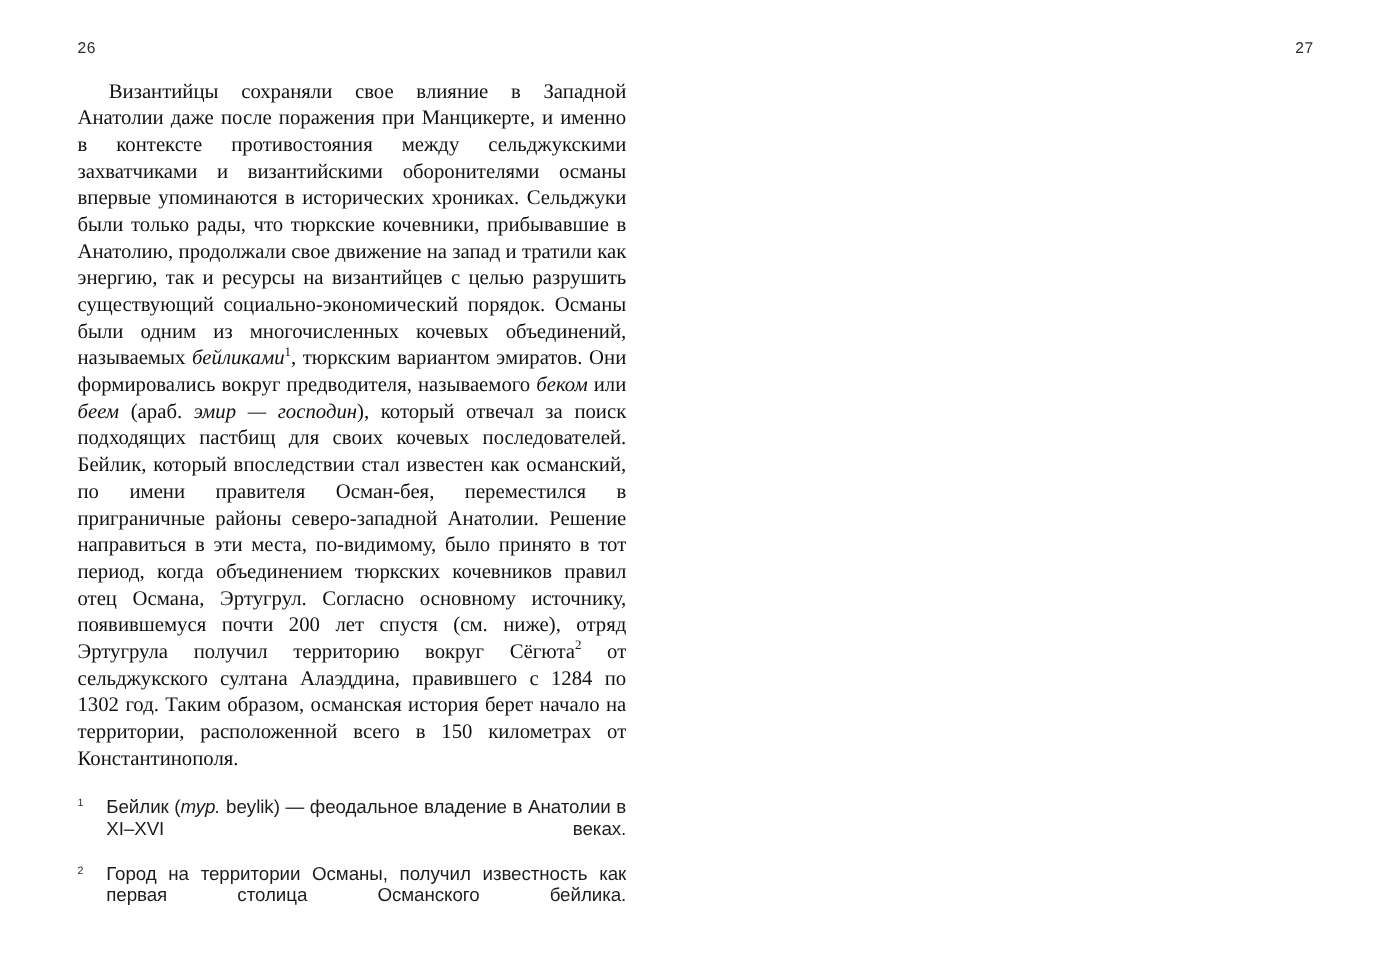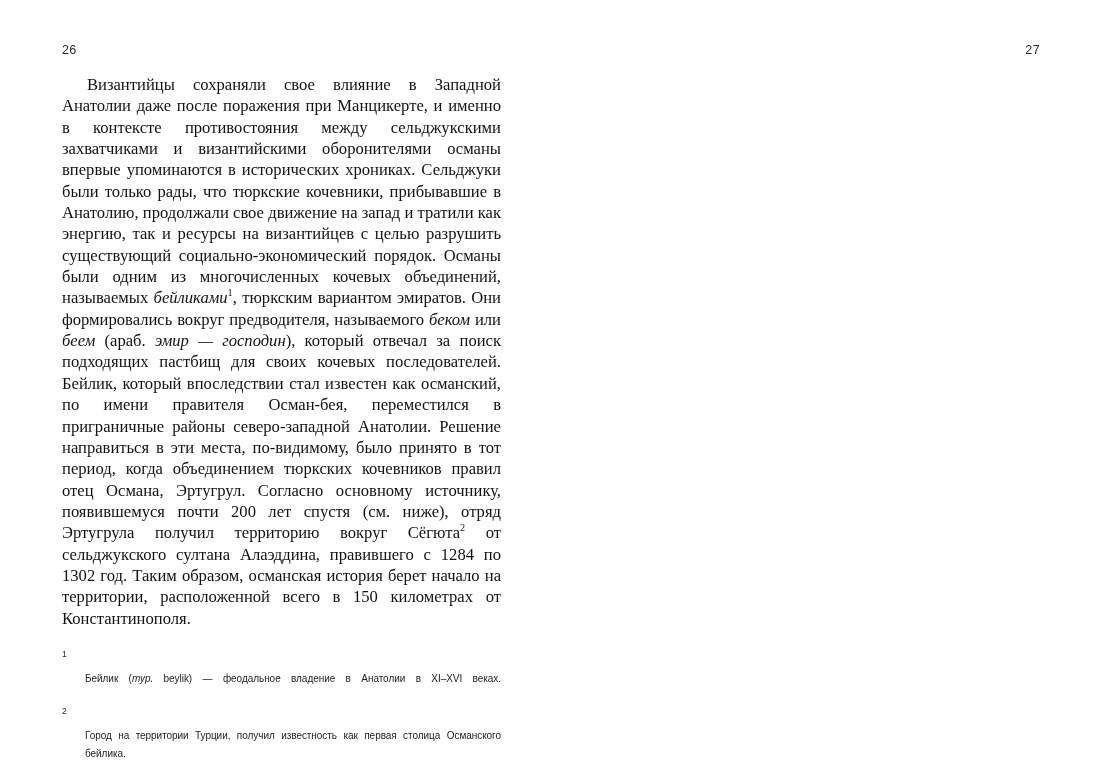--- a/index.html
+++ b/index.html
@@ -20,23 +20,24 @@
 
   .spread {
     position: absolute;
     inset: 0;
     background: #ffffff;
   }
 
   
   .page {
     position: absolute;
-    top: 12px;
+    top: 0;
     height: 568px;
     background: #ffffff;
+    padding-left: 11px;
   }
   .page-left  { left: 0;    width: 550px; }
   .page-right { left: 550px; width: 550px; }
 
   
   .folio {
     position: absolute;
     top: 31px;
     font-family: "Liberation Sans", sans-serif;
     font-size: 12.5px;
@@ -93,27 +94,26 @@
     flex: 0 0 auto;
     width: 23px;
     font-size: 8.5px;
     line-height: 17.6px;
     color: #2b2b2b;
     position: relative;
     top: -3px;
   }
   .fn-text {
     flex: 1 1 auto;
-    font-size: 10px;
+    font-size: 15px;
     line-height: 17.6px;
     color: #1c1c1c;
     text-align: justify;
     text-justify: inter-word;
     letter-spacing: -0.05px;
-    margin-top: 21px;
   }
   .fn-text i,
   .fn-text em { font-style: italic; }
 
   
   .body-par::after,
   .quote-par::after,
   .fn-text::after {
     content: "";
     display: inline-block;
@@ -133,21 +133,21 @@
       <p class="body-par"><span>Византийцы сохраняли свое влияние в Западной Анатолии даже после поражения при Манцикерте, и именно в контексте противостояния между сельджукскими захватчиками и византийскими оборонителями османы впервые упоминаются в исторических хрониках. Сельджуки были только рады, что тюркские кочевники, прибывавшие в Анатолию, продолжали свое движение на запад и тратили как энергию, так и ресурсы на византийцев с целью разрушить существующий социально-экономический порядок. Османы были одним из многочисленных кочевых объединений, называемых </span><i>бейликами</i><sup>1</sup><span>, тюркским вариантом эмиратов. Они формировались вокруг предводителя, называемого </span><i>беком</i><span> или </span><i>беем</i><span> (араб. </span><i>эмир — господин</i><span>), который отвечал за поиск подходящих пастбищ для своих кочевых последователей. Бейлик, который впоследствии стал известен как османский, по имени правителя Осман-бея, переместился в приграничные районы северо-западной Анатолии. Решение направиться в эти места, по-видимому, было принято в тот период, когда объединением тюркских кочевников правил отец Османа, Эртугрул. Согласно основному источнику, появившемуся почти 200 лет спустя (см. ниже), отряд Эртугрула получил территорию вокруг Сёгюта</span><sup>2</sup><span> от сельджукского султана Алаэддина, правившего с 1284 по 1302 год. Таким образом, османская история берет начало на территории, расположенной всего в 150 километрах от Константинополя.</span></p>
     </div>
 
     <div class="footnotes fn-left">
       <div class="footnote">
         <span class="fn-marker">1</span>
         <span class="fn-text"><span>Бейлик (</span><i>тур.</i><span> beylik) — феодальное владение в Анатолии в XI–XVI веках.</span></span>
       </div>
       <div class="footnote">
         <span class="fn-marker">2</span>
-        <span class="fn-text"><span>Город на территории Турции, получил известность как первая столица Османского бейлика.</span></span>
+        <span class="fn-text"><span>Город на территории Османы, получил известность как первая столица Османского бейлика.</span></span>
       </div>
     </div>
 
   </div>
 
   <div class="page page-right">
 
     <div class="folio folio-right">27</div>
 
   </div>

